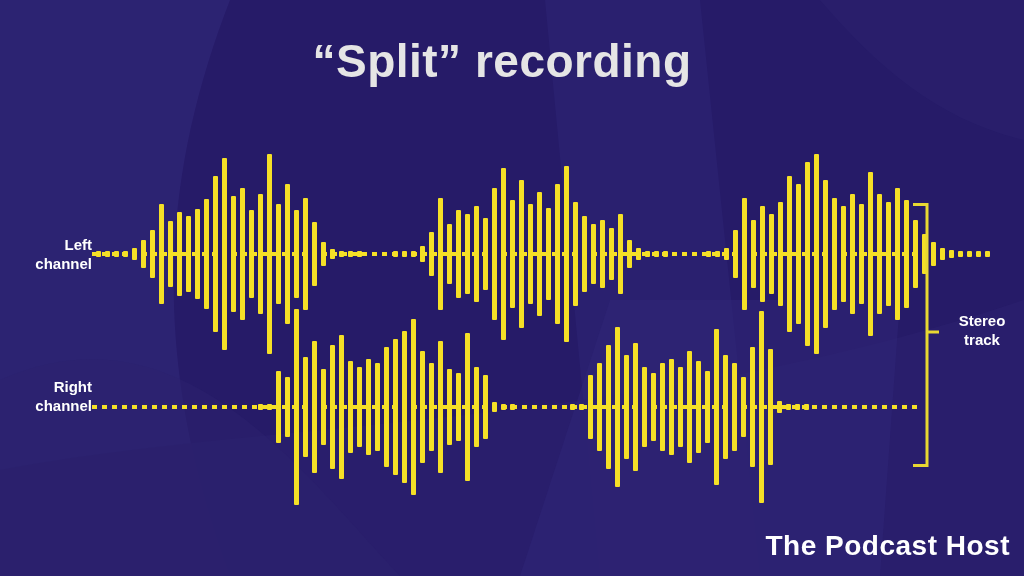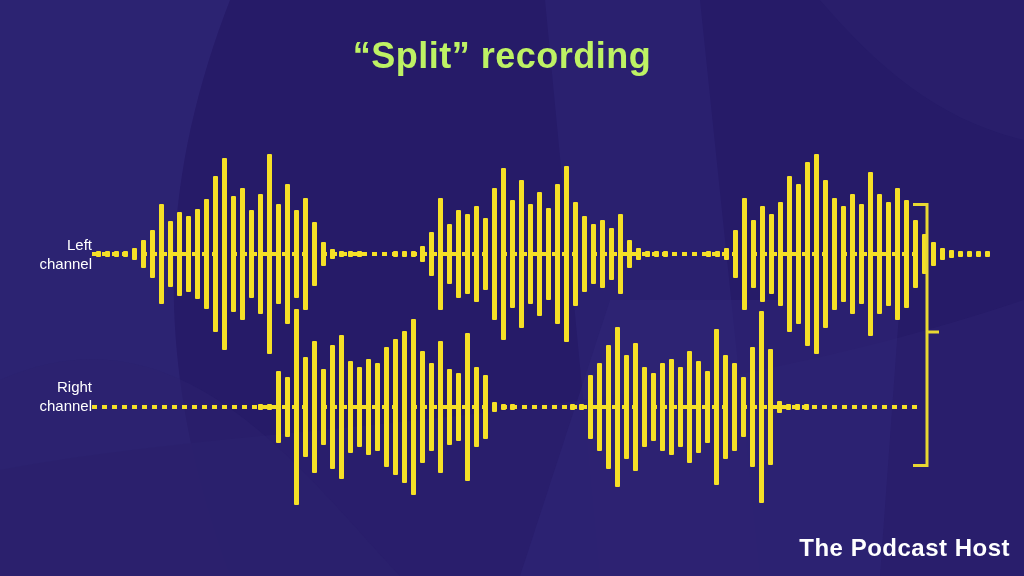--- a/index.html
+++ b/index.html
@@ -23,34 +23,34 @@
     height: 576px;
     pointer-events: none;
   }
   
   #title {
     position: absolute;
     top: 36px;
     left: 0;
     width: 1004px;
     text-align: center;
-    color: #bef264;
-    font-size: 36px;
+    color: #e5e5e5;
+    font-size: 46px;
     font-weight: bold;
     letter-spacing: 0.5px;
     line-height: 1.1;
   }
   
   .chan-label {
     position: absolute;
     width: 92px;
     text-align: right;
     color: #ffffff;
     font-size: 15px;
-    font-weight: normal;
+    font-weight: bold;
     line-height: 1.25;
     left: 0;
   }
   #label-left  { top: 236px; }
   #label-right { top: 378px; }
   
   #waves {
     position: absolute;
     left: 0;
     top: 0;
@@ -66,21 +66,21 @@
     font-size: 15px;
     font-weight: bold;
     line-height: 1.25;
   }
   
   #logo {
     position: absolute;
     right: 14px;
     bottom: 14px;
     color: #ffffff;
-    font-size: 24px;
+    font-size: 28px;
     font-weight: bold;
     letter-spacing: 0.5px;
     white-space: nowrap;
   }
 </style>
 </head>
 <body>
 
 <div id="stage">
 
@@ -273,16 +273,20 @@
         </g>
       </g>
       <g>
         <line x1="927" y1="203" x2="927" y2="467" stroke="#e8d832" stroke-width="3"></line>
         <line x1="927" y1="204.5" x2="913" y2="204.5" stroke="#e8d832" stroke-width="3"></line>
         <line x1="927" y1="465.5" x2="913" y2="465.5" stroke="#e8d832" stroke-width="3"></line>
         <line x1="927" y1="332" x2="939" y2="332" stroke="#e8d832" stroke-width="3"></line>
       </g>
     </svg>
 
+  <div id="stereo-label">
+    <div>Stereo</div>
+    <div>track</div>
+  </div>
 
   <div id="logo">The Podcast Host</div>
 
 </div>
 
 </body></html>

